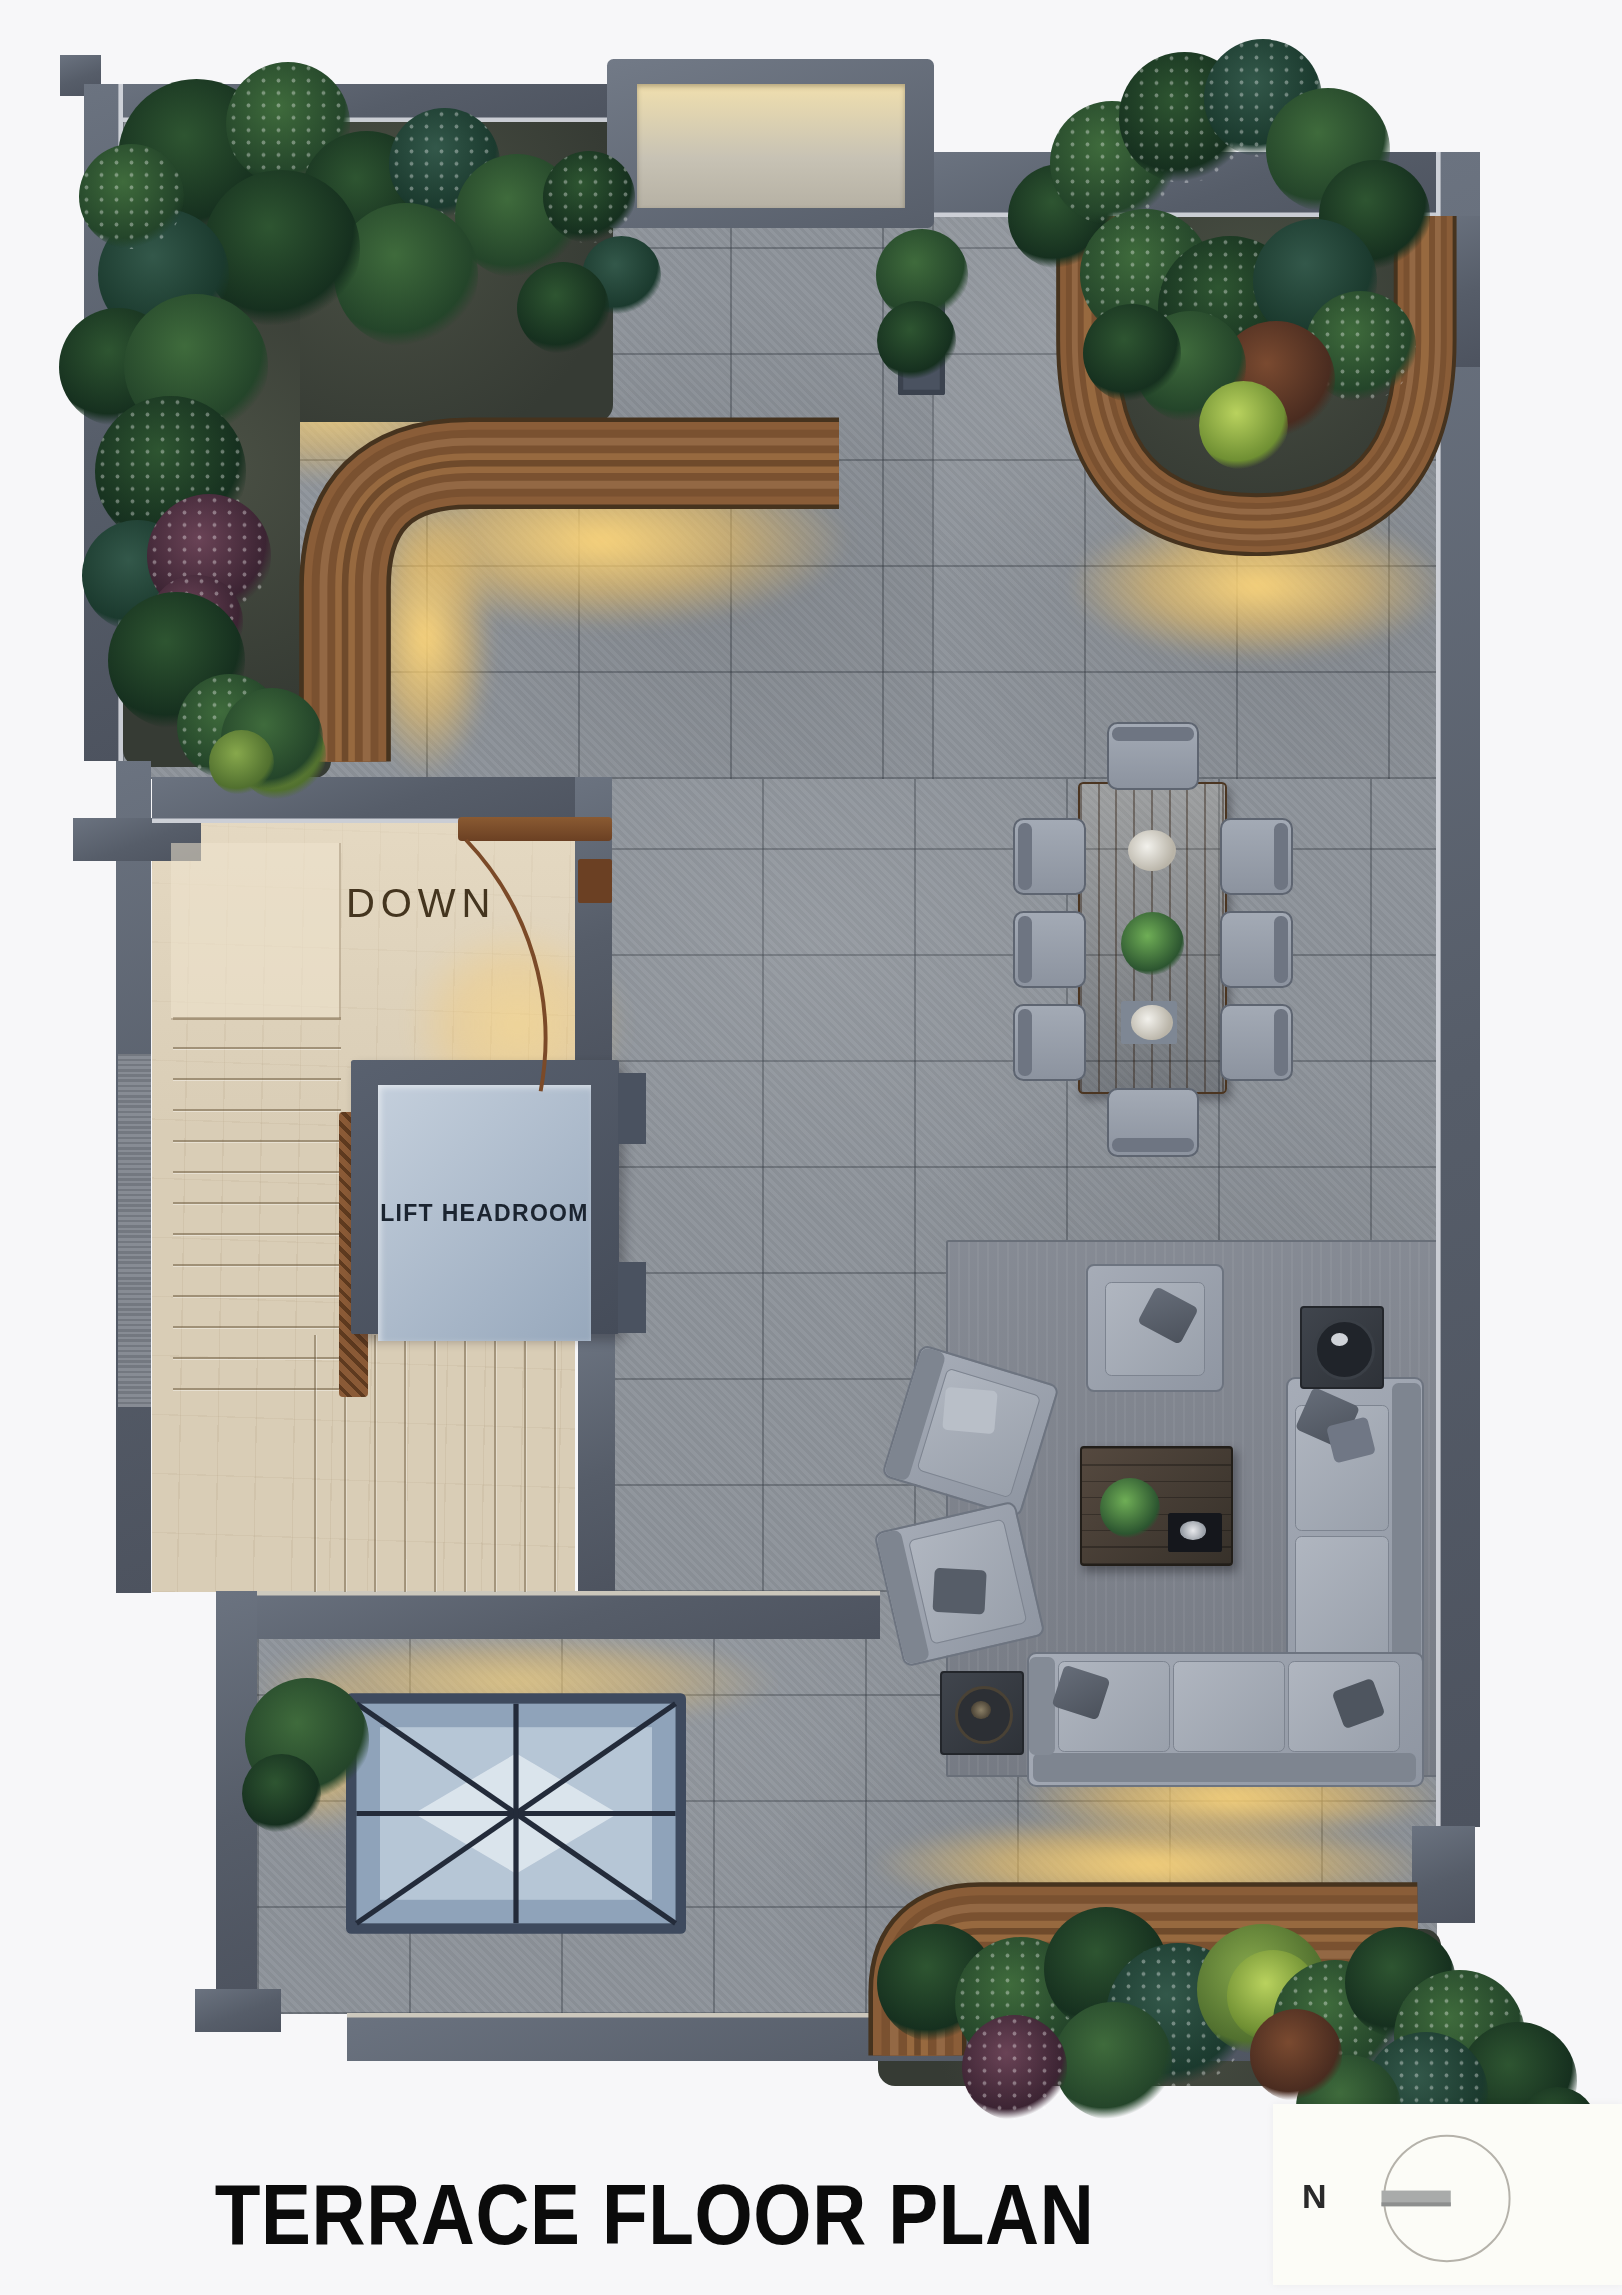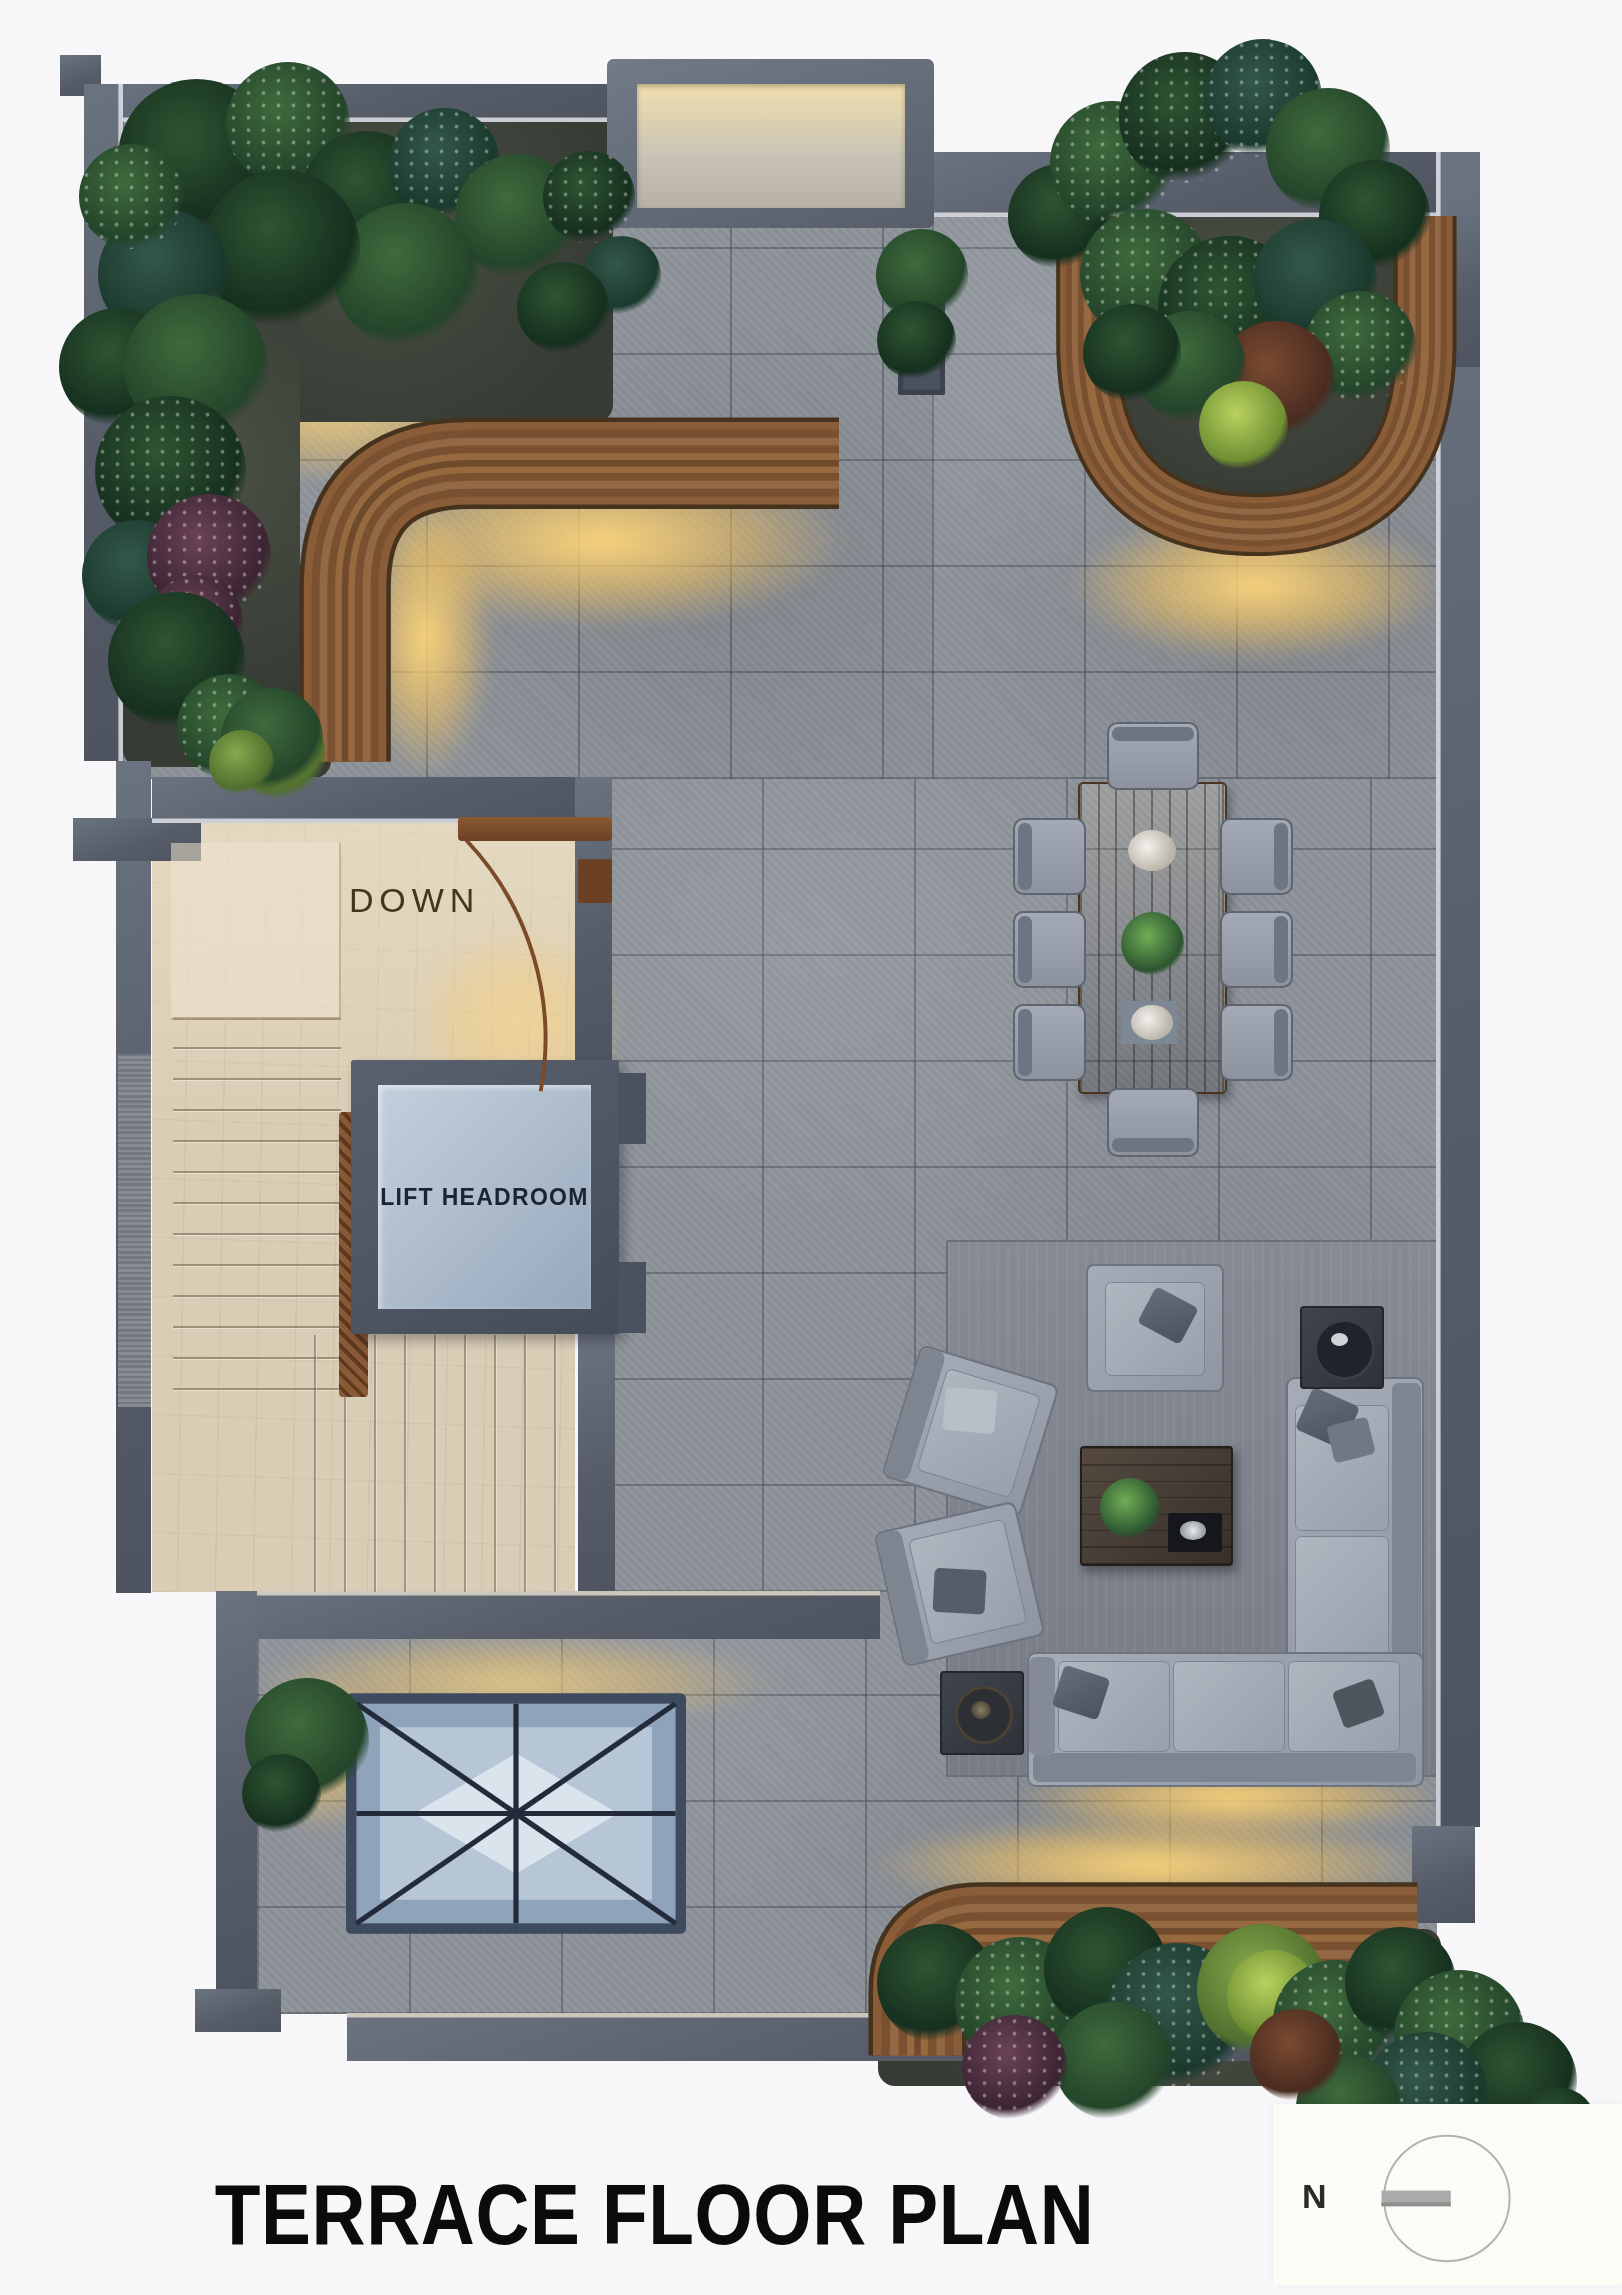--- a/index.html
+++ b/index.html
@@ -109,26 +109,26 @@
   <div class="abs" style="left:171px;top:843px;width:170px;height:177px;z-index:5;background:rgba(238,227,205,.55);box-shadow:inset -2px -2px 0 rgba(130,110,80,.35)"></div>
   <div class="abs treads-v" style="left:173px;top:1019px;width:168px;height:377px;z-index:5"></div>
   <div class="abs treads-h" style="left:314px;top:1335px;width:264px;height:257px;z-index:5"></div>
   <div class="abs panel-line" style="left:173px;top:1017px;width:168px;height:2.6px;z-index:5"></div>
   <div class="abs" style="left:339px;top:1112px;width:29px;height:285px;z-index:5;background:repeating-linear-gradient(45deg,#8a5a36 0 5.9px,#5e3a1f 5.9px 9.8px);border-radius:3.9px"></div>
   <div class="abs" style="left:359px;top:1212px;width:86px;height:14.4px;z-index:5;background:#7b4a28;border-radius:2.6px;transform:rotate(-8deg)"></div>
 
   <div class="abs" style="left:458px;top:817px;width:154px;height:23.6px;z-index:5;background:linear-gradient(180deg,#8a5a32,#6b4023);border-radius:3.9px"></div>
   <div class="abs" style="left:578px;top:859px;width:34px;height:44px;z-index:5;background:#6b4023;border-radius:2.6px"></div>
 
-  <div class="abs label" style="left:346px;top:881px;width:137px;z-index:7;font-size:34px;letter-spacing:5.9px;text-align:center;color:#44351f">DOWN</div>
+  <div class="abs label" style="left:346px;top:881px;width:137px;z-index:7;font-size:40px;letter-spacing:5.9px;text-align:center;color:#44351f">DOWN</div>
 
   <div class="abs" style="left:351px;top:1060px;width:268px;height:274px;z-index:5;background:linear-gradient(150deg,#59616f,#454c59);border-radius:2.6px;box-shadow:5.2px 6.5px 10.5px rgba(20,20,25,.3)"></div>
   <div class="abs" style="left:618px;top:1073px;width:27.5px;height:71px;z-index:5;background:#4a5260"></div>
   <div class="abs" style="left:618px;top:1262px;width:27.5px;height:71px;z-index:5;background:#4a5260"></div>
-  <div class="abs" style="left:378px;top:1085px;width:213px;height:224px;z-index:5;background:linear-gradient(135deg,#c4cfdc,#97a8bc);box-shadow:inset 2.6px 2.6px 6.5px rgba(255,255,255,.5);display:flex;align-items:center;justify-content:center">
+  <div class="abs" style="left:378px;top:1085px;width:213px;height:256px;z-index:5;background:linear-gradient(135deg,#c4cfdc,#97a8bc);box-shadow:inset 2.6px 2.6px 6.5px rgba(255,255,255,.5);display:flex;align-items:center;justify-content:center">
     <span style="font-size:23px;font-weight:600;letter-spacing:1.3px;color:#1b2430">LIFT HEADROOM</span>
   </div>
 
   <svg class="abs" style="left:0;top:0;z-index:5" width="1623" height="2295" viewBox="0 0 2480 3508" fill="none">
 
     <g>
       <path d="M 1282 708 L 718 708 Q 527 708 527 898 L 527 1164" stroke="#46331e" stroke-width="140"></path>
       <path d="M 1282 708 L 718 708 Q 527 708 527 898 L 527 1164" stroke="#8a5d38" stroke-width="126"></path>
       <path d="M 1282 708 L 718 708 Q 527 708 527 898 L 527 1164" stroke="#7a5130" stroke-width="102"></path>
       <path d="M 1282 708 L 718 708 Q 527 708 527 898 L 527 1164" stroke="#936844" stroke-width="78"></path>

